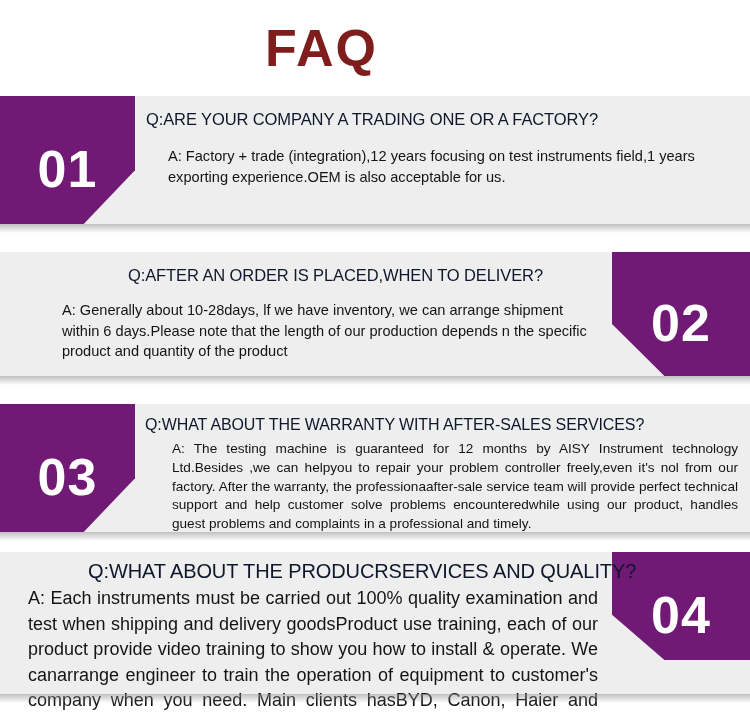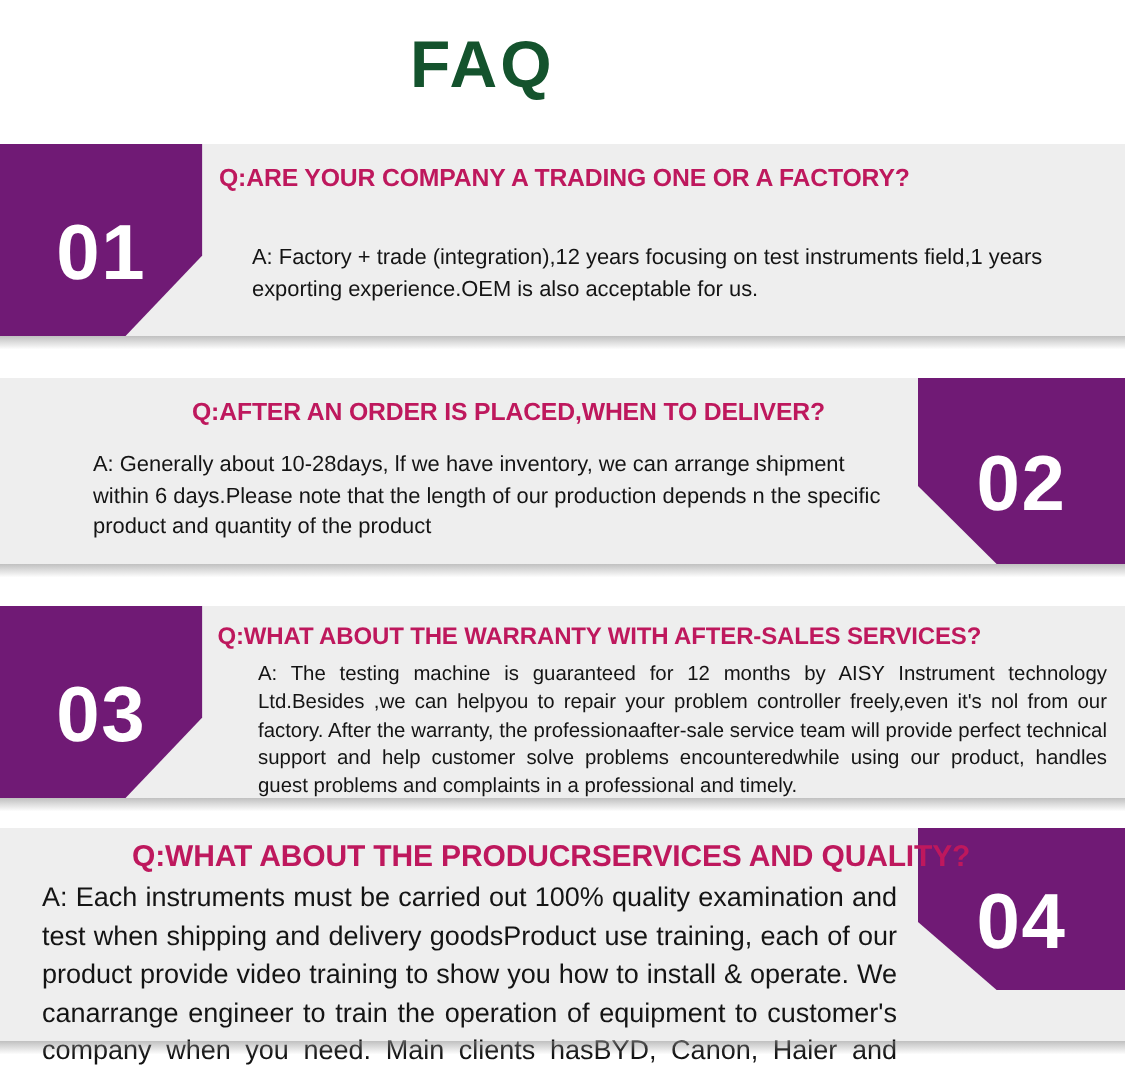--- a/index.html
+++ b/index.html
@@ -19,24 +19,24 @@
     background: #ffffff;
   }
 
   
   .faq-title {
     position: absolute;
     top: 22px;
     left: 0;
     width: 643px;
     text-align: center;
-    font-size: 44px;
+    font-size: 52px;
     font-weight: 700;
     letter-spacing: 2px;
-    color: #14532d;
+    color: #7f1d1d;
     line-height: 1;
   }
 
   
   .faq-block {
     position: absolute;
     left: 0;
     width: 750px;
     background: #eeeeee;
   }
@@ -80,42 +80,42 @@
   .num-tag .num-text {
     position: relative;
     display: block;
     margin-top: 18px;
     margin-right: 0;
   }
 
   
   .q-line {
     position: absolute;
-    color: #be185d;
-    font-weight: 700;
+    color: #0f172a;
+    font-weight: 400;
     font-size: 16.5px;
     letter-spacing: -0.1px;
     white-space: nowrap;
   }
 
   .a-body {
     position: absolute;
     color: #141414;
     font-size: 14.6px;
     line-height: 1.42;
   }
 
   .a-body.justify { text-align: justify; }
 
   
   
   #block1 { top: 96px; height: 128px; }
   #block1 .num-tag { left: 0; width: 135px; height: 128px; }
   #block1 .q-line { left: 146px; top: 14px; }
-  #block1 .a-body { left: 168px; top: 50px; width: 560px; margin-top: 16px; }
+  #block1 .a-body { left: 168px; top: 50px; width: 560px; }
 
   
   #block2 { top: 252px; height: 124px; }
   #block2 .num-tag { width: 138px; height: 124px; }
   #block2 .q-line { left: 128px; top: 14px; }
   #block2 .a-body { left: 62px; top: 48px; width: 530px; }
 
   
   #block3 { top: 404px; height: 128px; }
   #block3 .num-tag { left: 0; width: 135px; height: 128px; }

